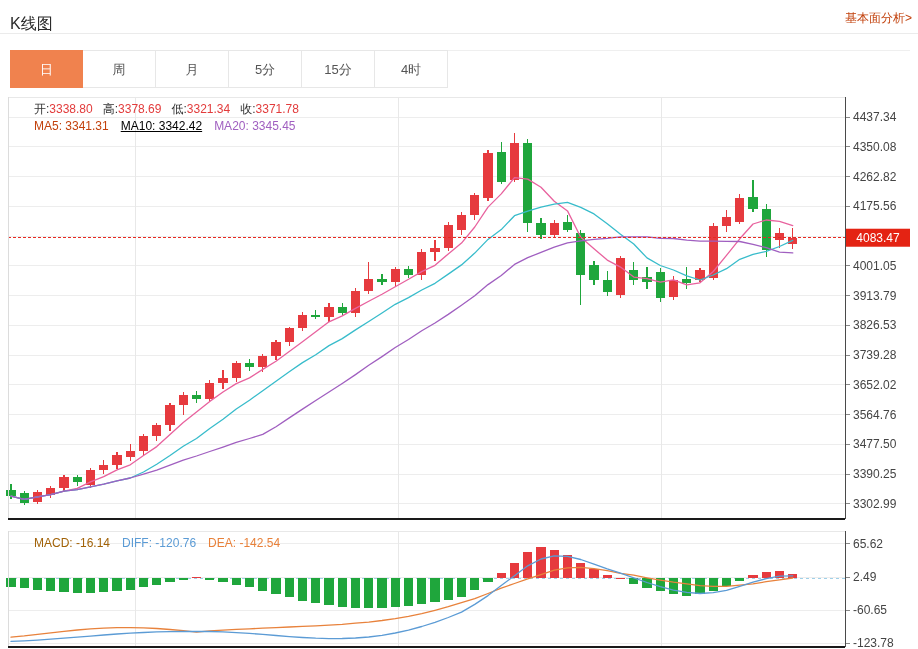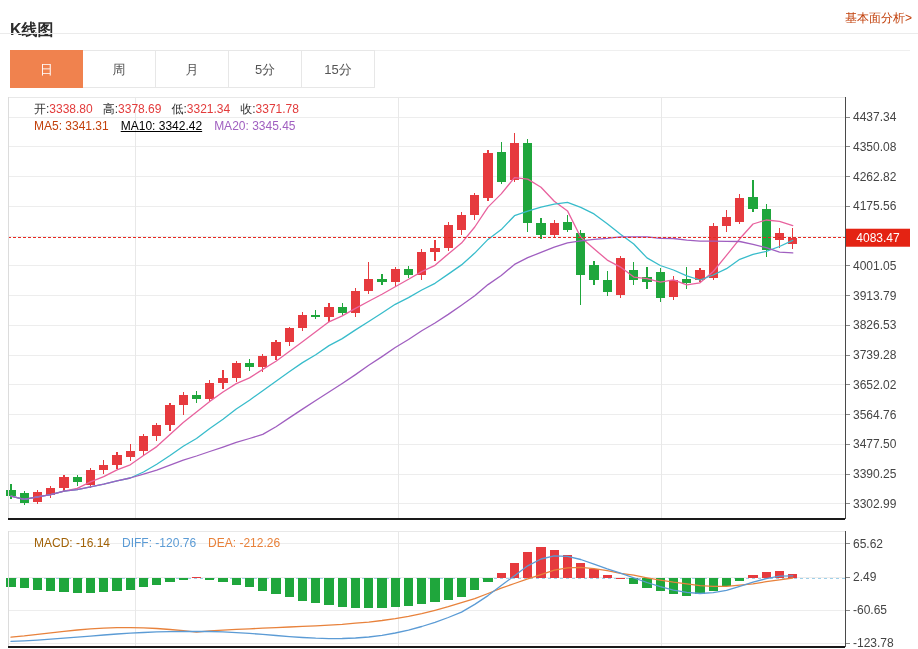--- a/index.html
+++ b/index.html
@@ -1,18 +1,18 @@
 <!DOCTYPE html>
 <html><head>
 <meta charset="utf-8">
 <style>
   html,body{margin:0;padding:0}
   body{width:918px;height:649px;position:relative;background:#fff;overflow:hidden;
        font-family:"Liberation Sans","DejaVu Sans",sans-serif;}
-  .hdr-title{position:absolute;top:20px;left:10px;font-size:16px;font-weight:bold;color:#2b2b2b;z-index:3}
+  .hdr-title{position:absolute;top:14px;left:10px;font-size:16px;font-weight:normal;color:#2b2b2b;z-index:3}
   .hdr-link{position:absolute;top:10px;right:6px;font-size:12px;color:#c2410c;cursor:pointer;z-index:3}
   .hdr-rule{position:absolute;top:33px;left:0;width:918px;height:0;border-top:1px solid #ebebeb;z-index:3}
   .tabs{position:absolute;top:50px;left:10px;width:900px;height:38px;display:flex;z-index:3}
   .tab{width:73px;height:38px;line-height:37px;text-align:center;font-size:13px;color:#555;
        background:#fff;border:1px solid #e7e7e7;border-left:none;box-sizing:border-box;cursor:pointer}
   .tab:first-child{border-left:1px solid #e7e7e7}
   .tab.active{background:#f0824e;border-color:#f0824e;color:#fff}
   .tab-filler{flex:1;border-top:1px solid #efefef}
   .ovl{position:absolute;left:34px;font-size:12px;z-index:3;white-space:nowrap}
   .ovl-ohlc{top:101px}
@@ -288,18 +288,19 @@
 <div class="hdr-title">K线图</div>
 <div class="hdr-link">基本面分析&gt;</div>
 <div class="hdr-rule"></div>
 
 <div class="tabs" id="tabs">
     <div class="tab active">日</div>
     <div class="tab">周</div>
     <div class="tab">月</div>
     <div class="tab">5分</div>
     <div class="tab">15分</div>
+    <div class="tab">4时</div>
     <div class="tab-filler"></div>
   </div>
 
 <div class="ovl ovl-ohlc" id="ohlcRow"><span class="lab">开:</span><span class="val">3338.80</span><span class="lab">高:</span><span class="val">3378.69</span><span class="lab">低:</span><span class="val">3321.34</span><span class="lab">收:</span><span class="val">3371.78</span></div>
 <div class="ovl ovl-ma" id="maRow"><span class="ma-item" style="color: #c2410c;">MA5: 3341.31</span><span class="ma-item" style="color: #000000; text-decoration: underline;">MA10: 3342.42</span><span class="ma-item" style="color: rgb(160, 95, 192);">MA20: 3345.45</span></div>
-<div class="ovl ovl-macd" id="macdRow"><span class="ma-item" style="color: #a16207;">MACD: -16.14</span><span class="ma-item" style="color: rgb(91, 155, 213);">DIFF: -120.76</span><span class="ma-item" style="color: rgb(232, 129, 58);">DEA: -212.26</span></div>
+<div class="ovl ovl-macd" id="macdRow"><span class="ma-item" style="color: #a16207;">MACD: -16.14</span><span class="ma-item" style="color: rgb(91, 155, 213);">DIFF: -120.76</span><span class="ma-item" style="color: rgb(232, 129, 58);">DEA: -142.54</span></div>
 
 </body></html>

